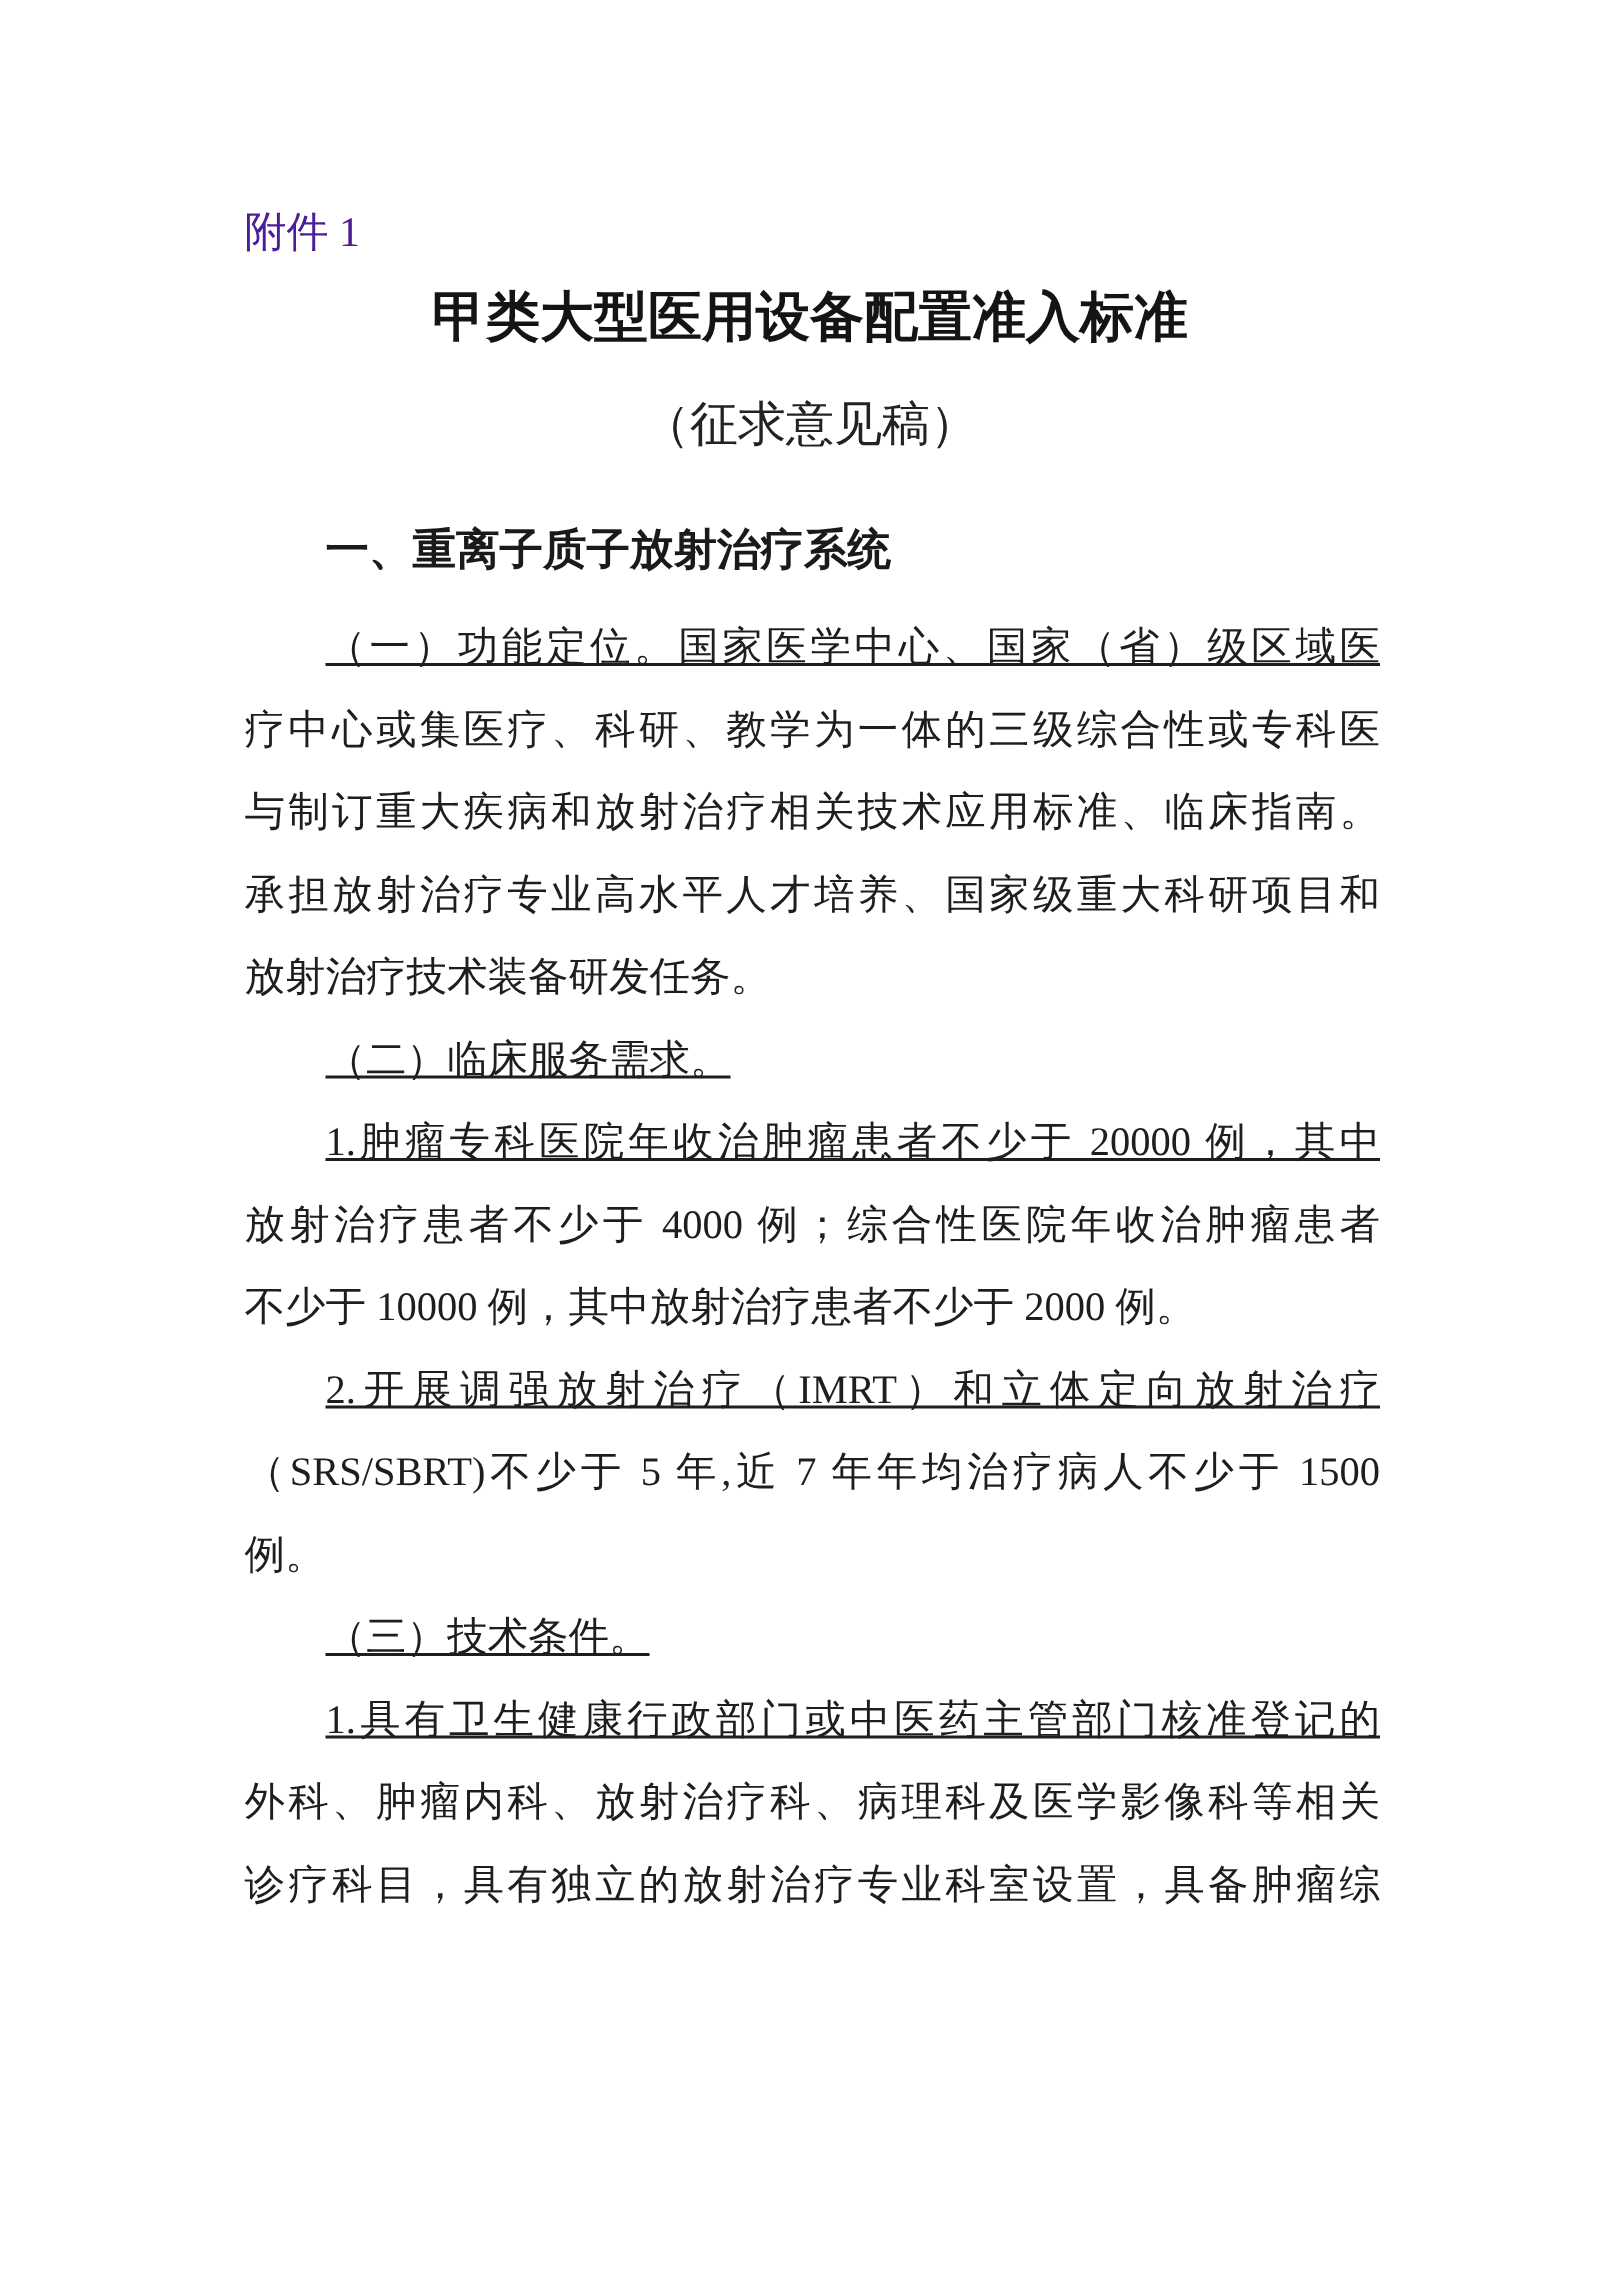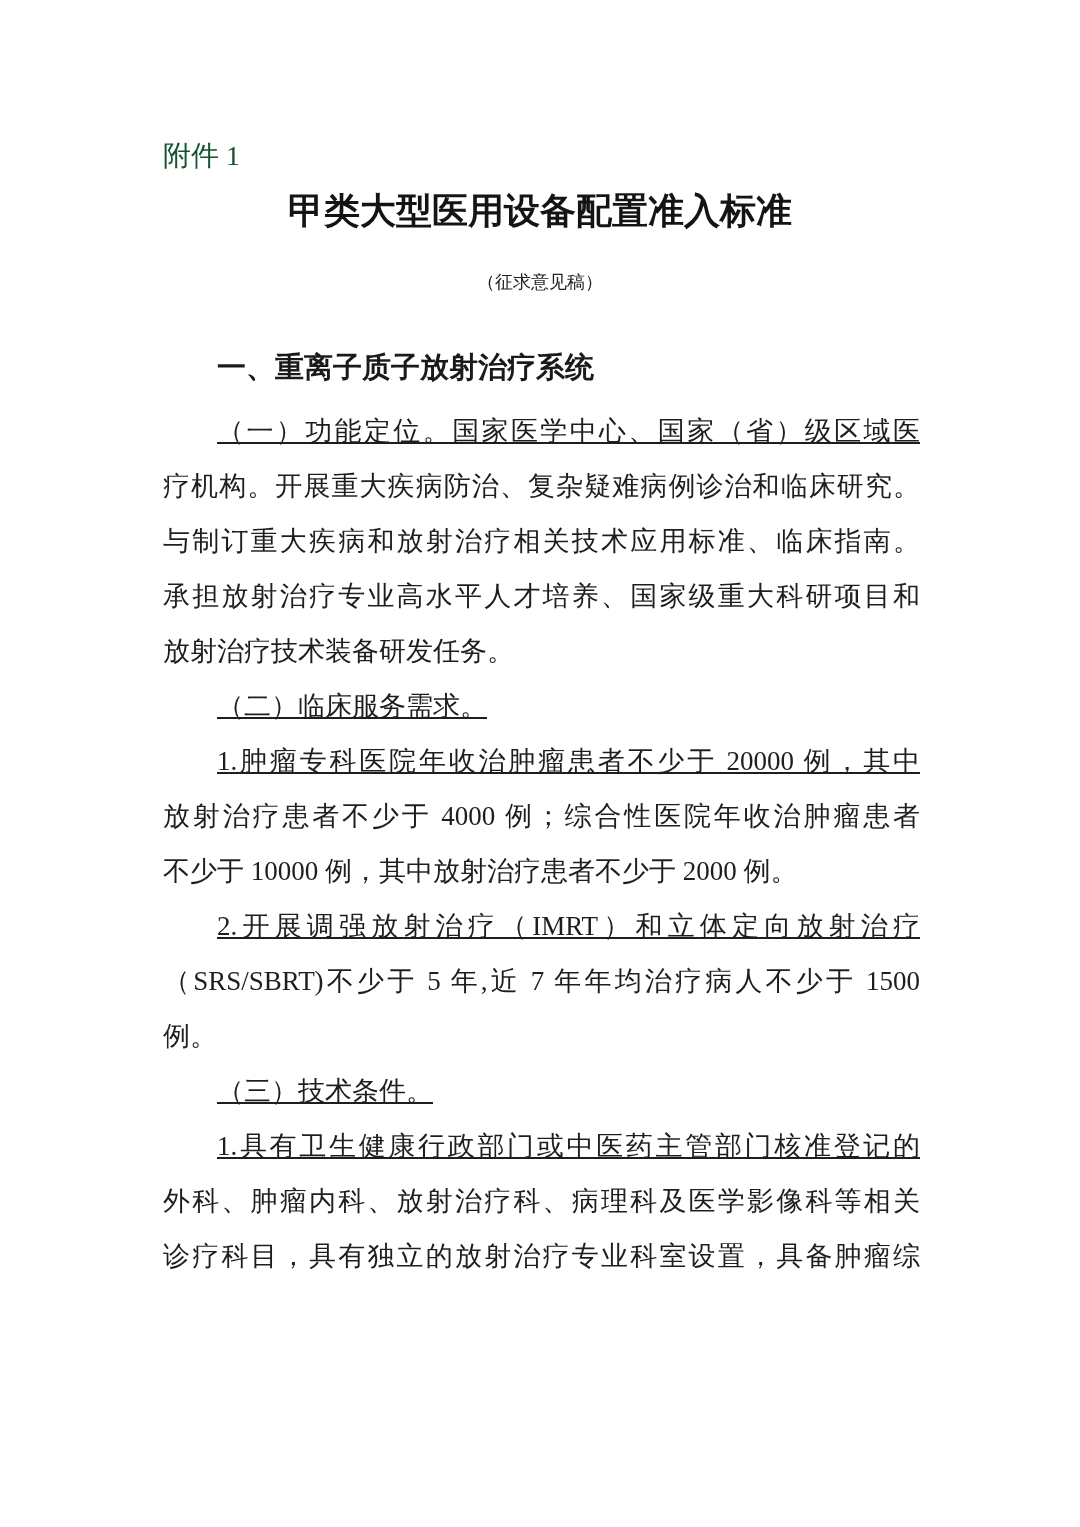--- a/index.html
+++ b/index.html
@@ -15,41 +15,41 @@
     overflow: hidden;
     font-family: "Liberation Serif", "DejaVu Serif", serif;
     color: #1e1e1e;
   }
   .attachment-label {
     position: absolute;
     top: 138px;
     left: 163px;
     font-size: 28px;
     line-height: 36px;
-    color: #14532d;
+    color: #4c1d95;
   }
   .doc-title {
     position: absolute;
     top: 186px;
     left: 0;
     width: 1080px;
     text-align: center;
     font-size: 36px;
     line-height: 50px;
     font-weight: bold;
     color: #141414;
     letter-spacing: 0px;
   }
   .doc-subtitle {
     position: absolute;
     top: 264px;
     left: 0;
     width: 1080px;
     text-align: center;
-    font-size: 18px;
+    font-size: 32px;
     line-height: 36px;
     color: #222222;
   }
   .section-heading {
     position: absolute;
     top: 348px;
     left: 163px;
     width: 757px;
     font-family: "Liberation Sans", "DejaVu Sans", sans-serif;
     font-weight: bold;
@@ -93,21 +93,21 @@
   <div class="attachment-label">附件 1</div>
 
   <div class="doc-title">甲类大型医用设备配置准入标准</div>
 
   <div class="doc-subtitle">（征求意见稿）</div>
 
   <div class="section-heading">一、重离子质子放射治疗系统</div>
 
   <div class="body-lines">
       <div class="body-line indent justify">（一）功能定位。国家医学中心、国家（省）级区域医</div>
-      <div class="body-line justify">疗机构。开展重大疾病防治、复杂疑难病例诊治和临床研究。</div>
+      <div class="body-line justify">疗中心或集医疗、科研、教学为一体的三级综合性或专科医</div>
       <div class="body-line justify">与制订重大疾病和放射治疗相关技术应用标准、临床指南。</div>
       <div class="body-line justify">承担放射治疗专业高水平人才培养、国家级重大科研项目和</div>
       <div class="body-line">放射治疗技术装备研发任务。</div>
       <div class="body-line indent">（二）临床服务需求。</div>
       <div class="body-line indent justify">1.肿瘤专科医院年收治肿瘤患者不少于 20000 例，其中</div>
       <div class="body-line justify">放射治疗患者不少于 4000 例；综合性医院年收治肿瘤患者</div>
       <div class="body-line">不少于 10000 例，其中放射治疗患者不少于 2000 例。</div>
       <div class="body-line indent justify">2.开展调强放射治疗（IMRT）和立体定向放射治疗</div>
       <div class="body-line justify">（SRS/SBRT)不少于 5 年,近 7 年年均治疗病人不少于 1500</div>
       <div class="body-line">例。</div>

